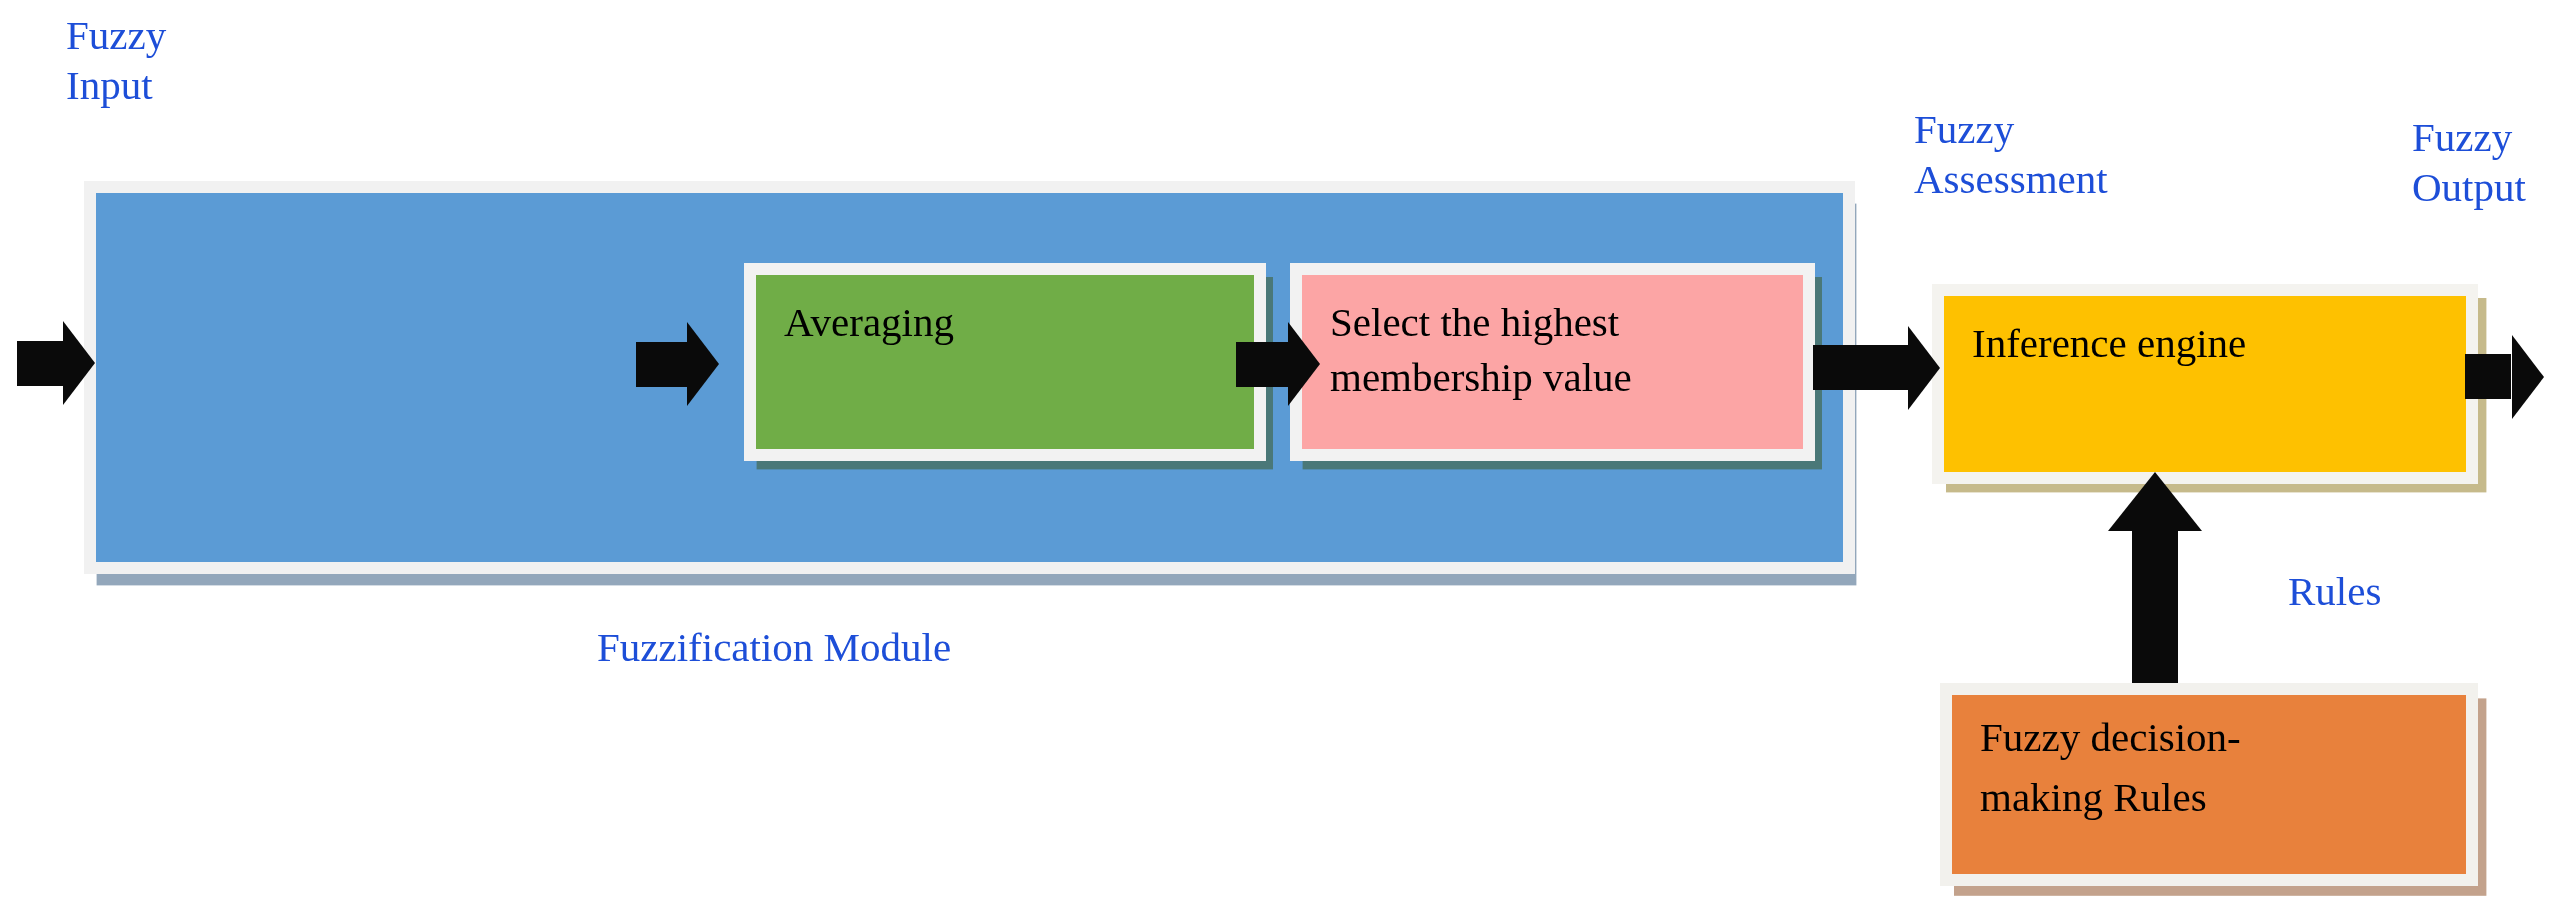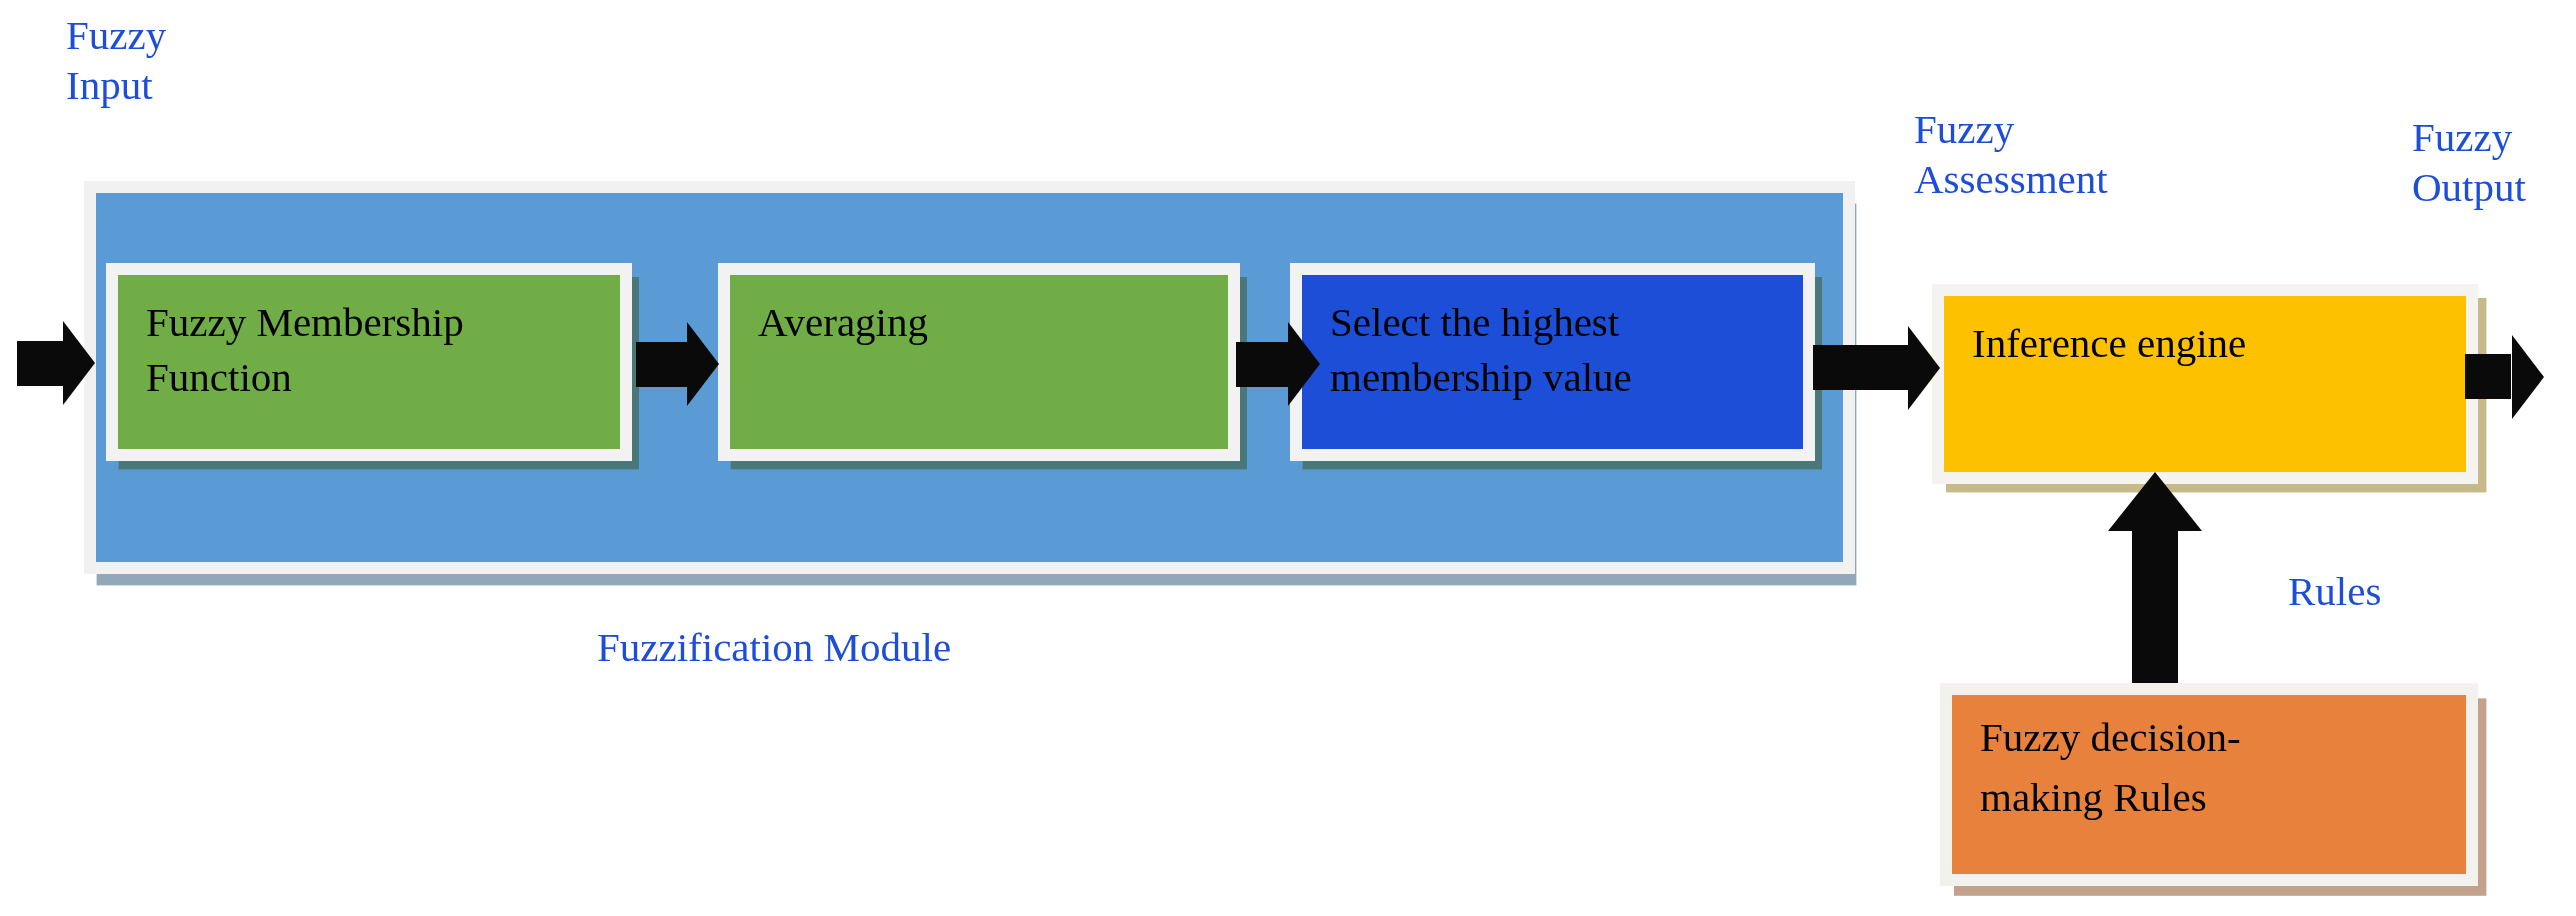--- a/index.html
+++ b/index.html
@@ -20,21 +20,21 @@
     box-shadow:7px 17px 0 -5.6px #93a7bb;
   }
   
   .step {
     position:absolute; top:263px; height:198px; box-sizing:border-box;
     border:12.6px solid #f2f2f2; background:#70ad47;
     box-shadow:9.8px 11.2px 0 -2.8px #4a7878;
     padding:19.6px 28px; font-size:41px; line-height:55px; white-space:pre-line;
   }
   .step1 { left:106px;  width:526px; }
-  .step2 { left:718px; width:522px; }
+  .step2 { left:744px; width:522px; }
   .step3 { left:1290px; width:525px; }
   
   .inference {
     position:absolute; left:1932px; top:284px; width:546px; height:200px;
     box-sizing:border-box; border:12.6px solid #f4f3ef; background:#fec100;
     box-shadow:11.2px 11.2px 0 -2.8px #c6ba8b;
     padding:20px 28px; font-size:41px; line-height:55px; white-space:pre-line;
   }
   
   .rulesbox {
@@ -72,26 +72,24 @@
 Output</div>
 
   <div class="lbl" style="left:2288px; top:566px;">Rules</div>
 
   <div class="lbl" style="left:597px; top:622px;">Fuzzification Module</div>
 
   
   <div class="module" style="background-color: rgb(91, 155, 213);"></div>
 
   
-  <div class="step step1" style="background-color: rgb(112, 173, 71);">Fuzzy Membership
-Function</div>
 
   <div class="step step2" style="background-color: rgb(112, 173, 71);">Averaging</div>
 
-  <div class="step step3" style="background-color: #1d4ed8;">Select the highest
+  <div class="step step3" style="background-color: #fca5a5;">Select the highest
 membership value</div>
 
   
   <div class="inference" style="background-color: rgb(254, 193, 0);">Inference engine</div>
 
   
   <div class="rulesbox" style="background-color: rgb(232, 129, 60);">Fuzzy decision-
 making Rules</div>
 
   

